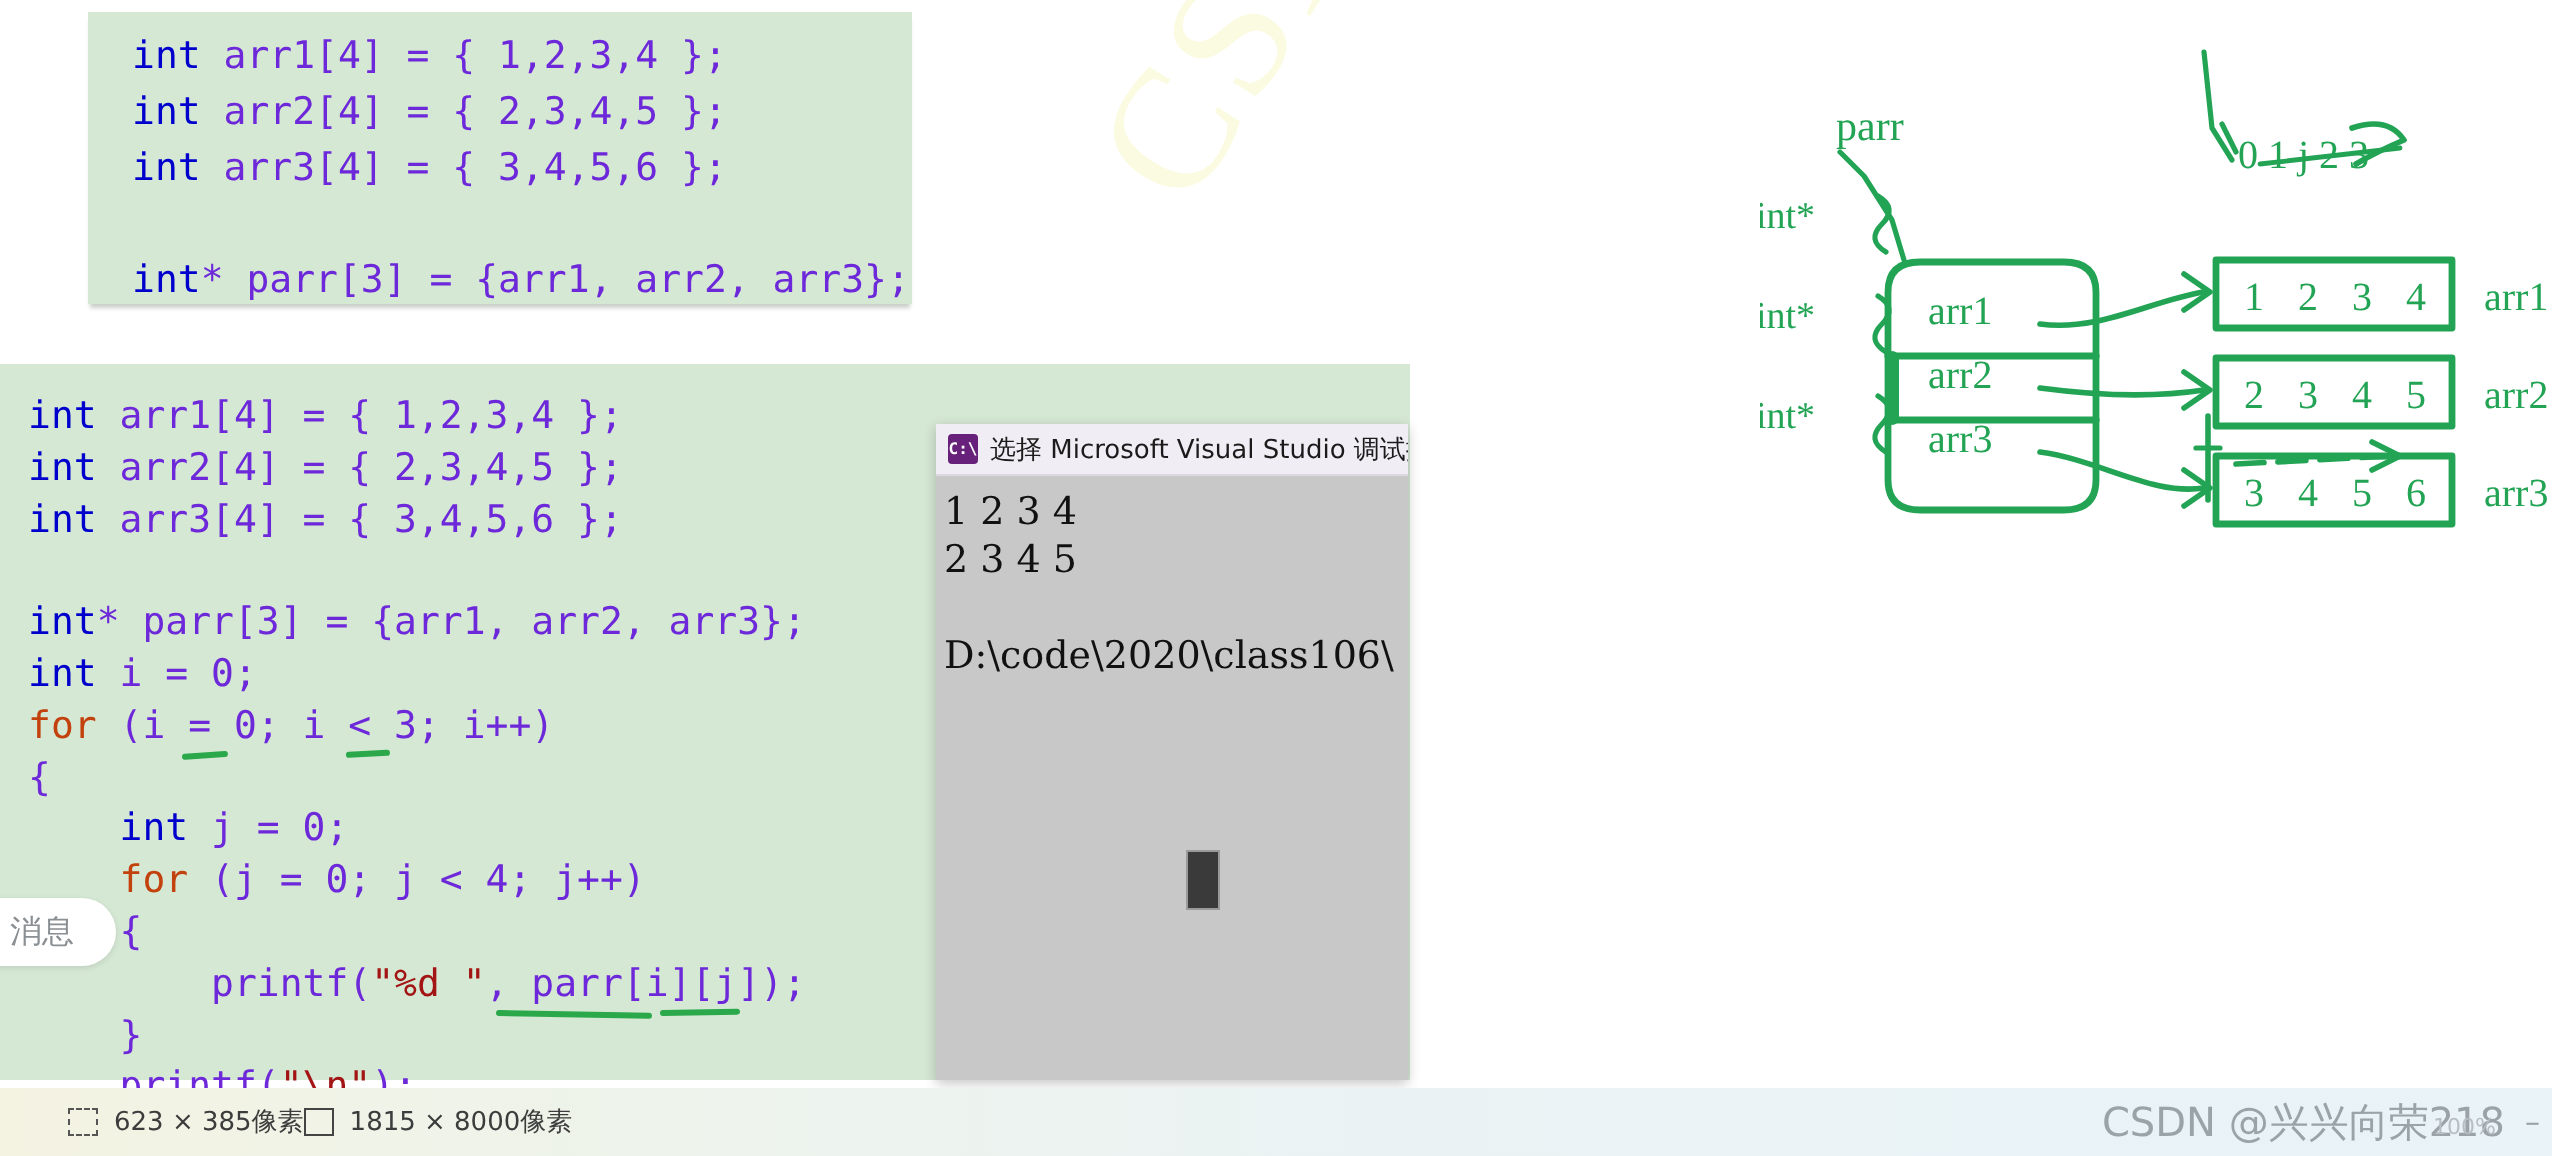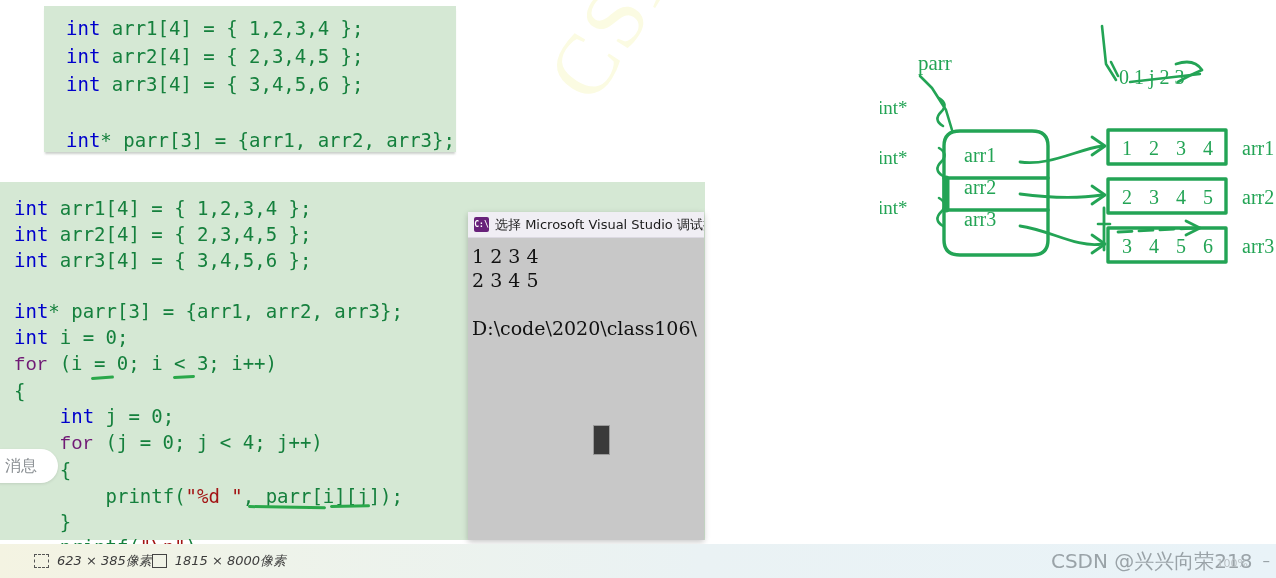--- a/index.html
+++ b/index.html
@@ -40,23 +40,23 @@
     box-sizing:border-box;
     box-shadow:0 3px 2px -1px rgba(140,150,140,.45);
   }
   #code-bottom{
     left:0px;top:182px;width:705px;height:358px;
     font-size:19px;line-height:25.8px;
     padding:14px 0 0 14px;
     box-sizing:border-box;
   }
   .kw{color:#0000cc;}
-  .kwctl{color:#701a75;font-family:Liberation Mono, monospace;}
+  .kwctl{color:#c2410c;}
   .str{color:#a31515;}
-  .pl{color:#15803d;text-align:right;}
+  .pl{color:#6d28d9;text-align:right;}
 
   
   .ul{
     position:absolute;height:3px;background:#2aa84a;border-radius:2px;
     transform-origin:left center;
   }
 
   
   .msg-pill{
     position:absolute;left:-16px;top:449px;
@@ -104,21 +104,21 @@
   #diagram{position:absolute;left:880px;top:18px;width:396px;height:248px;}
 
   
   .statusbar{
     position:absolute;left:0;bottom:0;width:1276px;height:34px;
     background:linear-gradient(90deg,#f4f3e2 0%,#eef3ea 22%,#eaf2f4 55%,#e9f3f8 100%);
     display:flex;align-items:center;
     font-family:"DejaVu Sans",sans-serif;
     font-size:13px;color:#3c3c3c;
   }
-  .sb-item{display:flex;align-items:center;gap:8px;font-style:italic;}
+  .sb-item{display:flex;align-items:center;gap:8px;}
   #sb-sel{margin-left:34px;}
   #sb-img{}
   .ico-sel{
     width:13px;height:12px;border:1px dashed #555;display:inline-block;
   }
   .ico-img{
     width:13px;height:12px;border:1.6px solid #444;display:inline-block;
   }
   .sb-right{
     margin-left:auto;display:flex;align-items:center;gap:10px;margin-right:6px;

